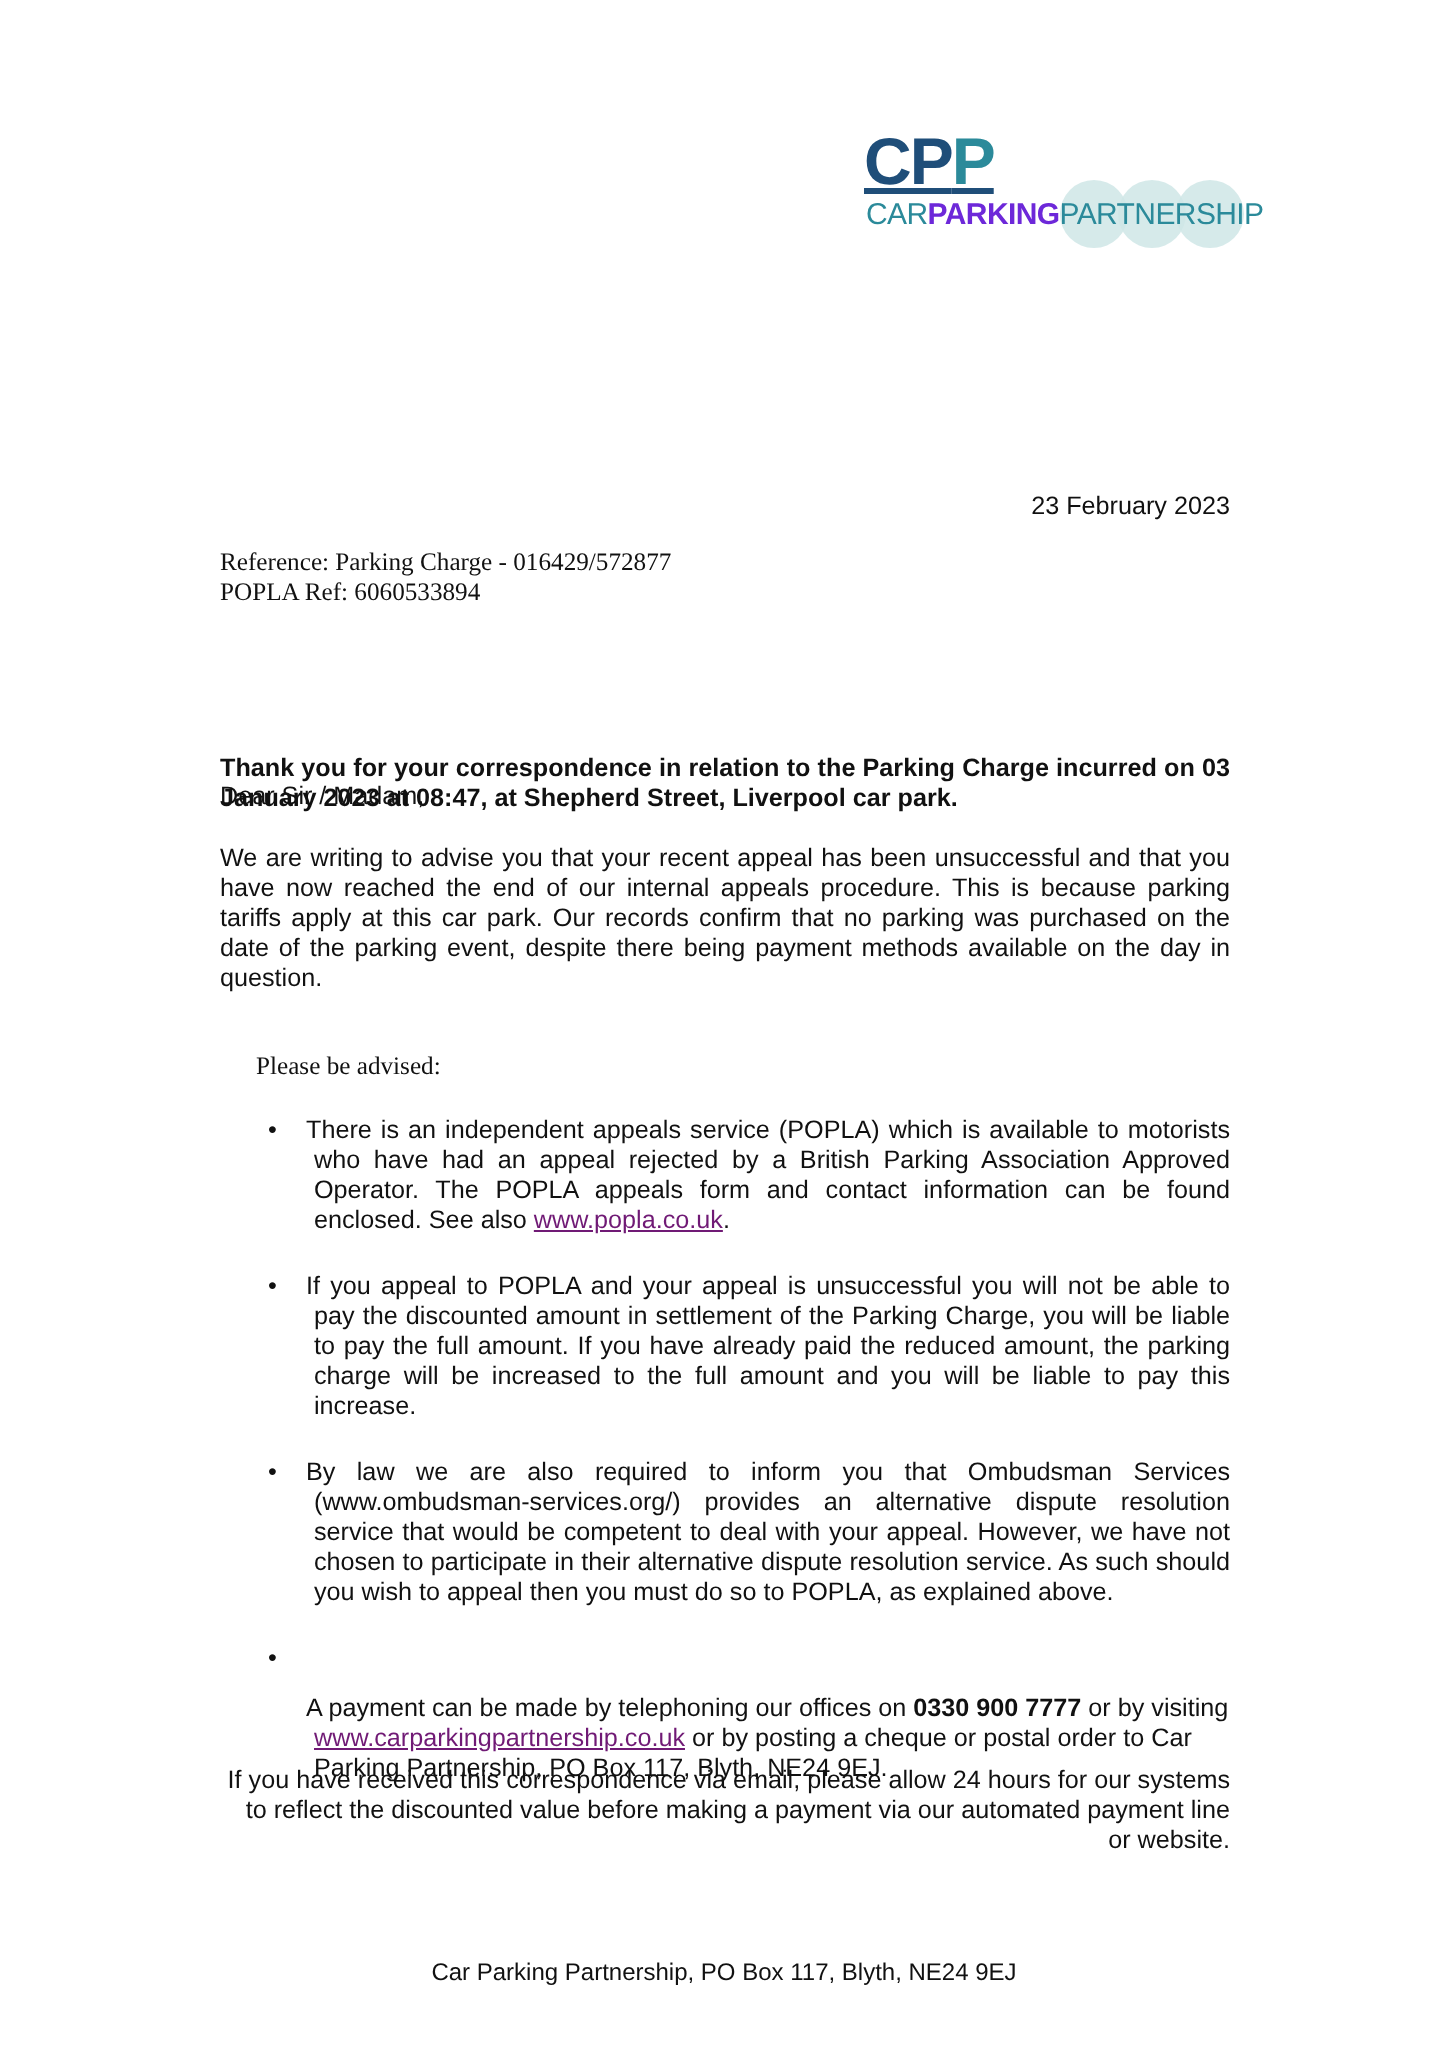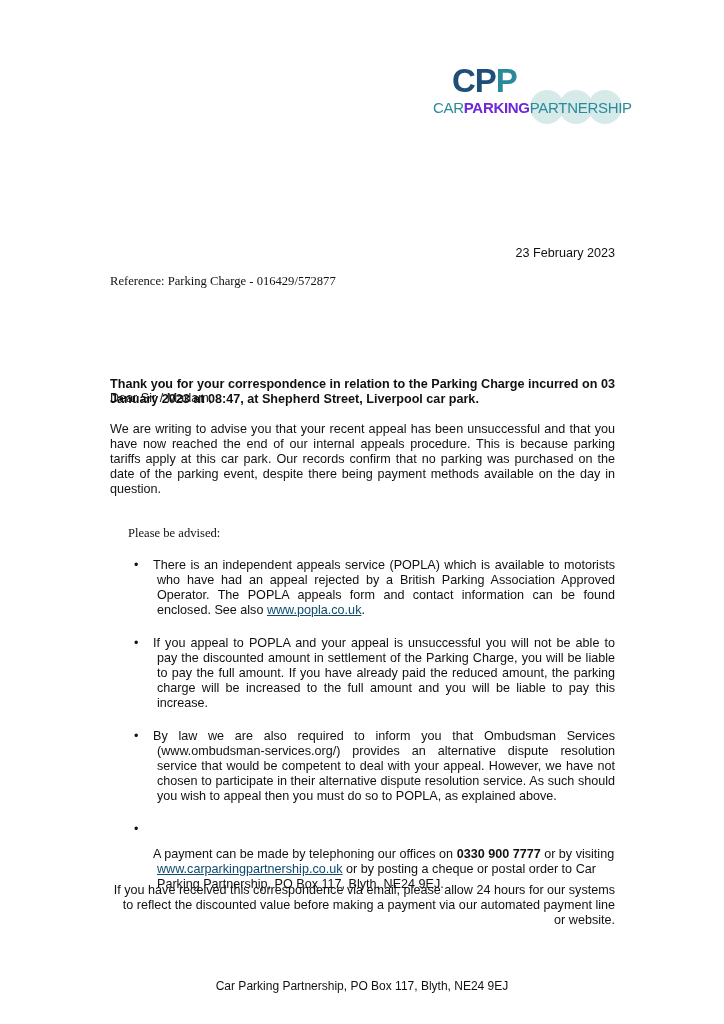--- a/index.html
+++ b/index.html
@@ -5,58 +5,59 @@
   html, body { margin: 0; padding: 0; background: #ffffff; }
   body {
     width: 724px; height: 1024px; position: relative; overflow: hidden;
     font-family: "Liberation Sans", sans-serif; color: #111111;
     font-size: 12.6px; line-height: 15px;
   }
   .logo { position: absolute; left: 432px; top: 66px; width: 190px; height: 64px; }
   .logo .circles { position: absolute; left: 98px; top: 24px; width: 92px; height: 34px; }
   .logo .circle { position: absolute; top: 0; width: 34px; height: 34px; border-radius: 50%; background: #cfe6e6; opacity: 0.85; }
   .logo .c1 { left: 0; } .logo .c2 { left: 29px; } .logo .c3 { left: 58px; }
-  .logo .mark { position: absolute; left: 20px; top: -2px; font-weight: bold; font-size: 33px; line-height: 33px; color: #1f4e79; letter-spacing: -1px; }
+  .logo .mark { position: absolute; left: 0; top: -2px; font-weight: bold; font-size: 33px; line-height: 33px; color: #1f4e79; letter-spacing: -1px; text-decoration: underline; }
   .logo .mark .last { color: #2b8a9a; }
   .logo .word { position: absolute; left: 1px; top: 34px; font-size: 15px; line-height: 16px; letter-spacing: -0.3px; color: #2b8a9a; white-space: nowrap; }
   .logo .word b { color: #6d28d9; }
 
   .date { position: absolute; right: 109px; top: 246px; }
   .refs { position: absolute; left: 110px; top: 274px; font-family: Liberation Serif, serif; }
   .salutation { position: absolute; left: 110px; top: 347px; margin-top: 44px; }
   .para { position: absolute; left: 110px; width: 505px; text-align: justify; }
   .p1 { top: 377px; font-weight: bold; }
   .p2 { top: 422px; }
   .advised { position: absolute; left: 128px; top: 526px; font-family: Liberation Serif, serif; }
   .bullet { position: absolute; left: 134px; width: 481px; }
   .bullet .dot { position: absolute; left: 0; top: 0; }
   .bullet .txt { margin-left: 19px; padding-left: 4px; text-indent: -4px; text-align: justify; }
   .b1 { top: 558px; } .b2 { top: 636px; } .b3 { top: 729px; } .b4 { top: 822px; }
   .b4 .txt { text-align: left; margin-top: 25px; }
   .p3 { top: 883px; text-align: right; }
-  a.link { color: #0c4a6e; text-decoration: underline; }
+  a.link { color: #701a75; text-decoration: underline; }
   .footer { position: absolute; left: 0; width: 724px; top: 979px; text-align: center; font-size: 12px; }
 </style>
 </head>
 <body>
 
 <div class="logo">
   <div class="circles">
     <div class="circle c1"></div>
     <div class="circle c2"></div>
     <div class="circle c3"></div>
   </div>
   <div class="mark"><span>CP</span><span class="last">P</span></div>
   <div class="word"><span>CAR</span><b>PARKING</b><span>PARTNERSHIP</span></div>
 </div>
 
 <div class="date">23 February 2023</div>
 
 <div class="refs">
   <div>Reference: Parking Charge - 016429/572877</div>
+  <div>POPLA Ref: 6060533894</div>
 </div>
 
 <div class="salutation">Dear Sir / Madam,</div>
 
 <div class="para p1">Thank you for your correspondence in relation to the Parking Charge incurred on 03 January 2023 at 08:47, at Shepherd Street, Liverpool car park.</div>
 <div class="para p2">We are writing to advise you that your recent appeal has been unsuccessful and that you have now reached the end of our internal appeals procedure. This is because parking tariffs apply at this car park. Our records confirm that no parking was purchased on the date of the parking event, despite there being payment methods available on the day in question.</div>
 
 <div class="advised">Please be advised:</div>
 
 <div class="bullet b1">

